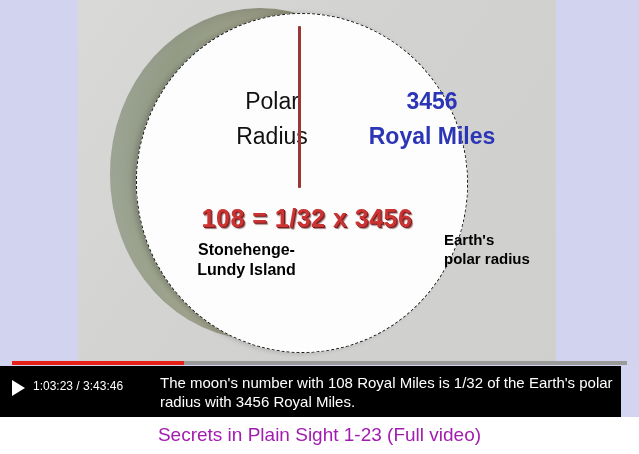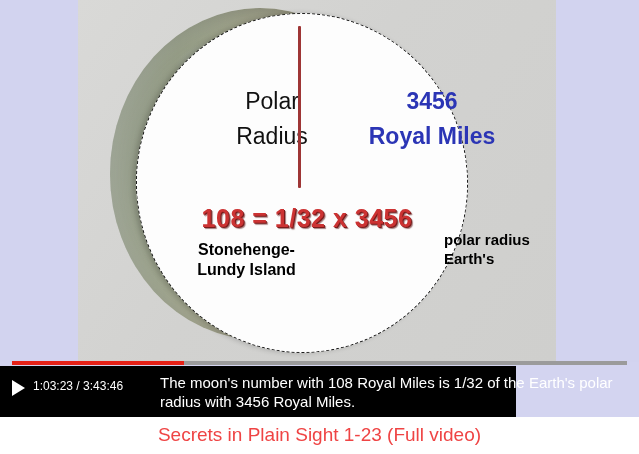--- a/index.html
+++ b/index.html
@@ -85,41 +85,41 @@
   }
 
   
   .progress-track{
     position:absolute;left:12px;top:361px;width:615px;height:4px;background:#9b9b9b;
   }
   .progress-fill{position:absolute;left:0;top:0;height:4px;background:#e62117;}
 
   
   .ctrl-bar{
-    position:absolute;left:0;top:366px;width:516px;height:51px;background:#000;
+    position:absolute;left:0;top:366px;width:621px;height:51px;background:#000;
   }
   .play-icon{
     position:absolute;left:12px;top:14px;width:0;height:0;
     border-left:13px solid #fff;border-top:8px solid transparent;border-bottom:8px solid transparent;
   }
   .timecode{
     position:absolute;left:33px;top:13px;color:#fff;font-size:12px;white-space:nowrap;
   }
   .caption{
     position:absolute;left:160px;top:7px;width:486px;color:#fff;
     font-size:15px;line-height:19px;
   }
 
   
   .bottom-bar{
     position:absolute;left:0;top:417px;width:639px;height:37px;background:#fff;
   }
   .video-title{
     position:absolute;left:0;top:7px;width:639px;text-align:center;
-    color:#ef4444;font-size:19px;
+    color:#a21caf;font-size:19px;
   }
 </style>
 </head>
 <body>
 
 <div id="app">
 
   <div class="frame-bg"></div>
 
   <div class="video-stage">
@@ -146,22 +146,22 @@
 
         <div class="lbl stone-lbl">
           <div>Stonehenge-</div>
           <div>Lundy Island</div>
         </div>
 
       </div>
     </div>
 
     <div class="earth-lbl">
+      <div>Earth's</div>
       <div>polar radius</div>
-      <div>Earth's</div>
     </div>
 
   </div>
 
   <div class="progress-track">
     <div class="progress-fill" id="progress-fill" style="width: 28%;"></div>
   </div>
 
   <div class="ctrl-bar">
     <div class="play-icon"></div>

